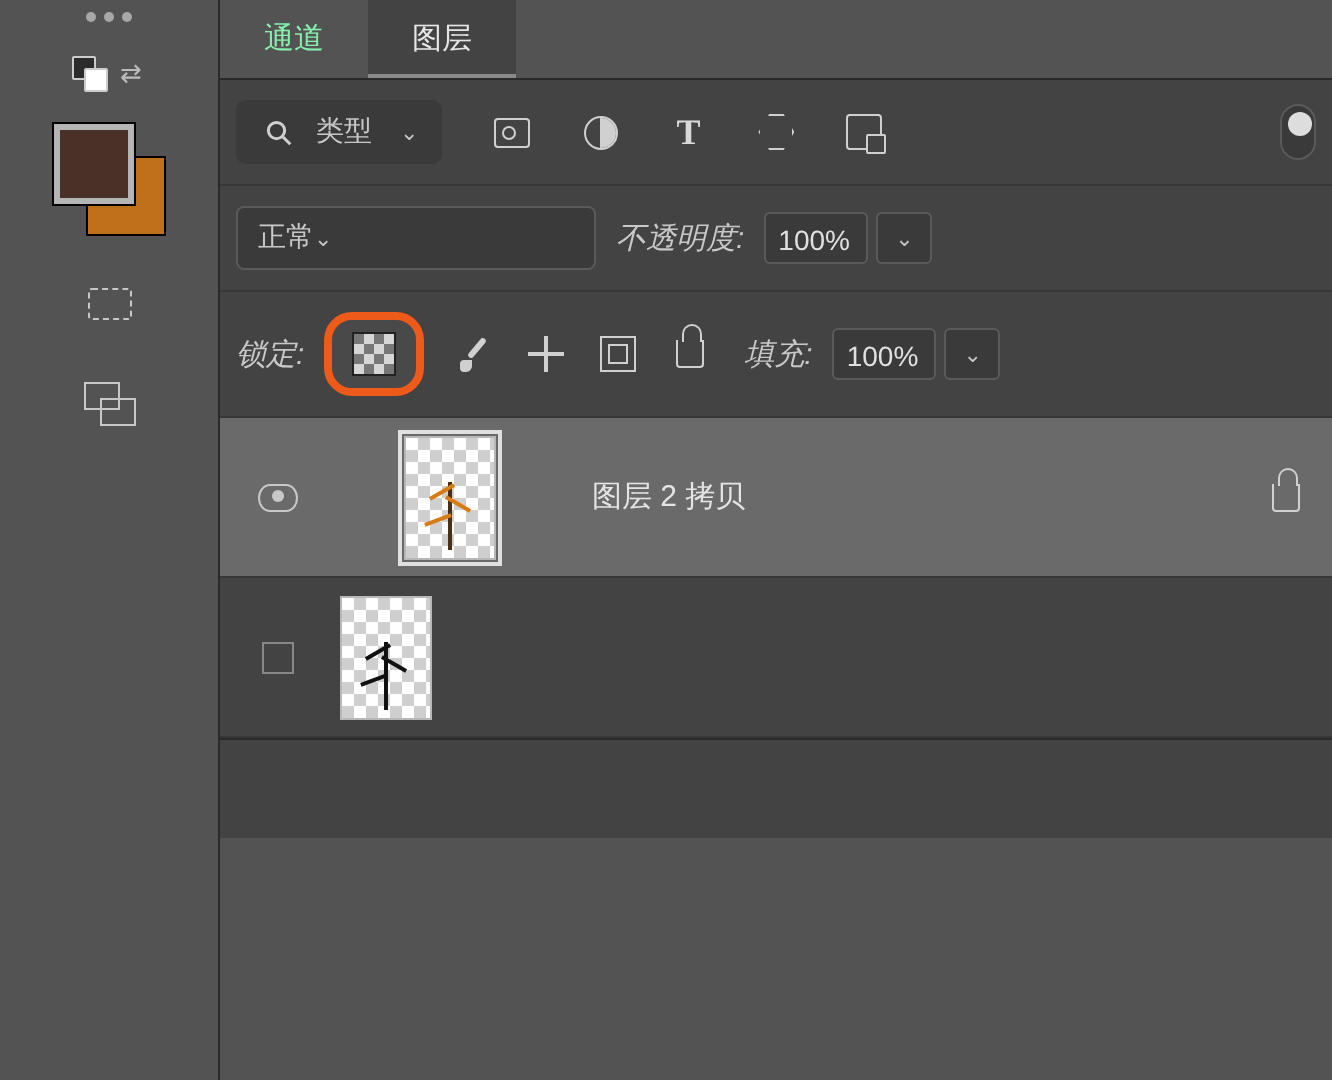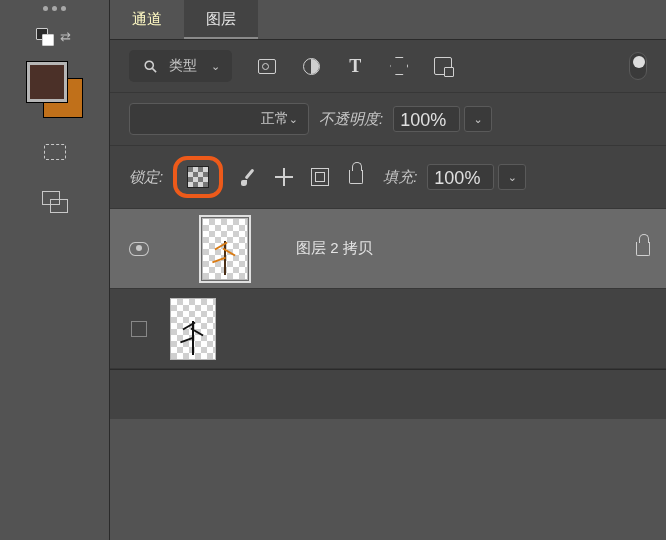--- a/index.html
+++ b/index.html
@@ -27,25 +27,25 @@
   width: 36px; height: 32px; display:flex; align-items:center; justify-content:center;
   color:#ccc;
 }
 .sel-rect { width:22px; height:16px; border:1.5px dashed #c8c8c8; border-radius:2px; }
 .geom-icon { position:relative; width:26px; height:22px; }
 .geom-icon::before { content:""; position:absolute; top:0; left:0; width:16px; height:12px; border:1.5px solid #c8c8c8; }
 .geom-icon::after { content:""; position:absolute; bottom:0; right:0; width:16px; height:12px; border:1.5px solid #c8c8c8; }
 
 .panel { flex:1; background:#535353; }
 .tabs { display:flex; align-items:stretch; border-bottom:1px solid #2a2a2a; height:40px; }
-.tab { padding:10px 22px; color:#fef9c3; font-size:15px; cursor:pointer; }
+.tab { padding:10px 22px; color:#86efac; font-size:15px; cursor:pointer; }
 .tab.active { background:#434343; color:#e6e6e6; box-shadow: inset 0 -2px 0 #8a8a8a; }
 .panel-inner { background:#434343; }
 
-.row { display:flex; align-items:center; padding: 10px 19px; border-bottom:1px solid #373737; gap:10px; }
+.row { display:flex; align-items:center; padding: 10px 8px; border-bottom:1px solid #373737; gap:10px; }
 
 
 .filter-pill {
   display:flex; align-items:center; gap:8px; background:#3a3a3a; padding:5px 12px 5px 10px; border-radius:5px;
 }
 .filter-pill .chev { margin-left:6px; }
 .filter-icons { display:flex; gap:22px; margin-left: 14px; align-items:center; }
 .ic { width:22px; height:22px; color:#d8d8d8; display:inline-flex; align-items:center; justify-content:center; }
 .img-frame { width:18px; height:15px; border:1.5px solid #d0d0d0; border-radius:2px; position:relative; }
 .img-frame::after { content:""; position:absolute; width:5px; height:5px; border-radius:50%; border:1.5px solid #d0d0d0; top:3px; left:3px; }
@@ -55,27 +55,27 @@
 .shape-hex { width:18px; height:18px; border:1.5px solid #d0d0d0; transform: rotate(0deg); clip-path: polygon(30% 0,70% 0,100% 50%,70% 100%,30% 100%,0 50%); }
 .shape-hex-inner { width:100%; height:100%; }
 .smart-obj { width:18px; height:18px; border:1.5px solid #d0d0d0; border-radius:2px; position:relative; }
 .smart-obj::after { content:""; position:absolute; right:-3px; bottom:-3px; width:8px; height:8px; border-radius:1px; border:1.5px solid #d0d0d0; background:#434343; }
 .pill-toggle { width:18px; height:28px; border-radius:9px; background:#3a3a3a; border:1px solid #5a5a5a; position:relative; }
 .pill-toggle::after { content:""; position:absolute; top:3px; left:3px; width:12px; height:12px; border-radius:50%; background:#ddd; }
 
 
 .blend-select {
   flex: 0 0 auto; background:#3a3a3a; border:1px solid #5a5a5a; border-radius:4px; height:32px;
-  display:flex; align-items:center; justify-content:flex-end; padding:0 10px; width: 180px;
+  display:flex; align-items:center; justify-content:flex-start; padding:0 10px; width: 180px;
 }
 .lbl { font-size:15px;font-style:italic; }
 .field { display:flex; align-items:center; gap:4px; }
 .num-input {
-  width:67px; height:26px; background:#3a3a3a; border:1px solid #5a5a5a; border-radius:3px;
-  color:#e0e0e0; text-align:left; padding:0 6px; font-size:18px; line-height:26px;
+  width:52px; height:26px; background:#3a3a3a; border:1px solid #5a5a5a; border-radius:3px;
+  color:#e0e0e0; text-align:left; padding:0 6px; font-size:14px; line-height:26px;
 }
 .chev { font-size:11px; color:#c8c8c8; }
 .mini-btn {
   width:28px; height:26px; background:#3a3a3a; border:1px solid #5a5a5a; border-radius:3px;
   display:inline-flex; align-items:center; justify-content:center;
 }
 
 
 .lock-icons { display:flex; gap:14px; align-items:center; }
 .hl-box {

